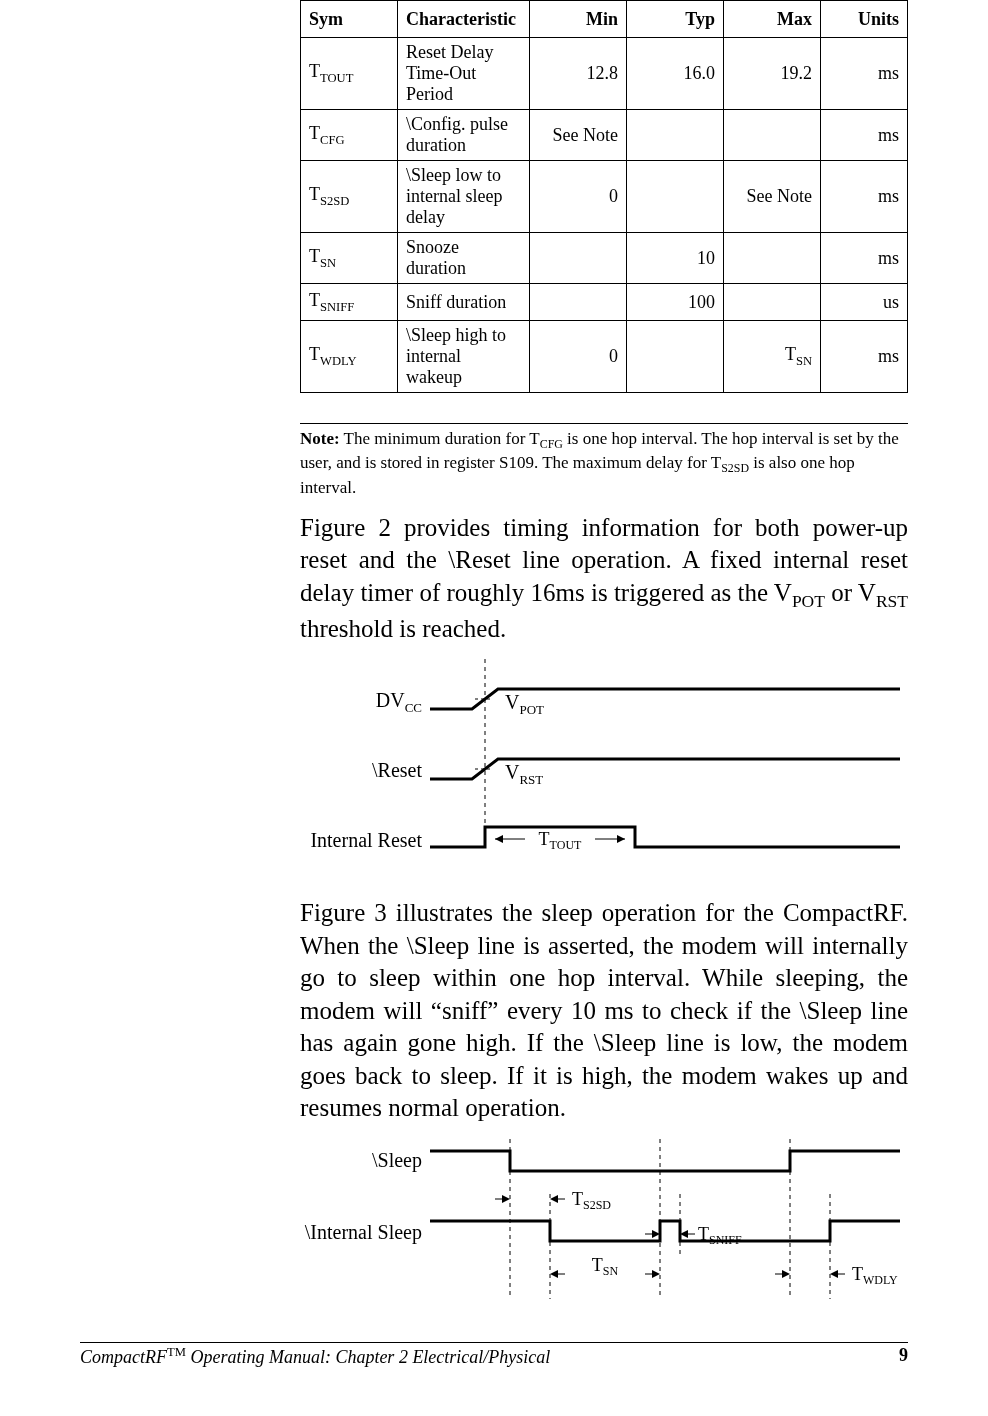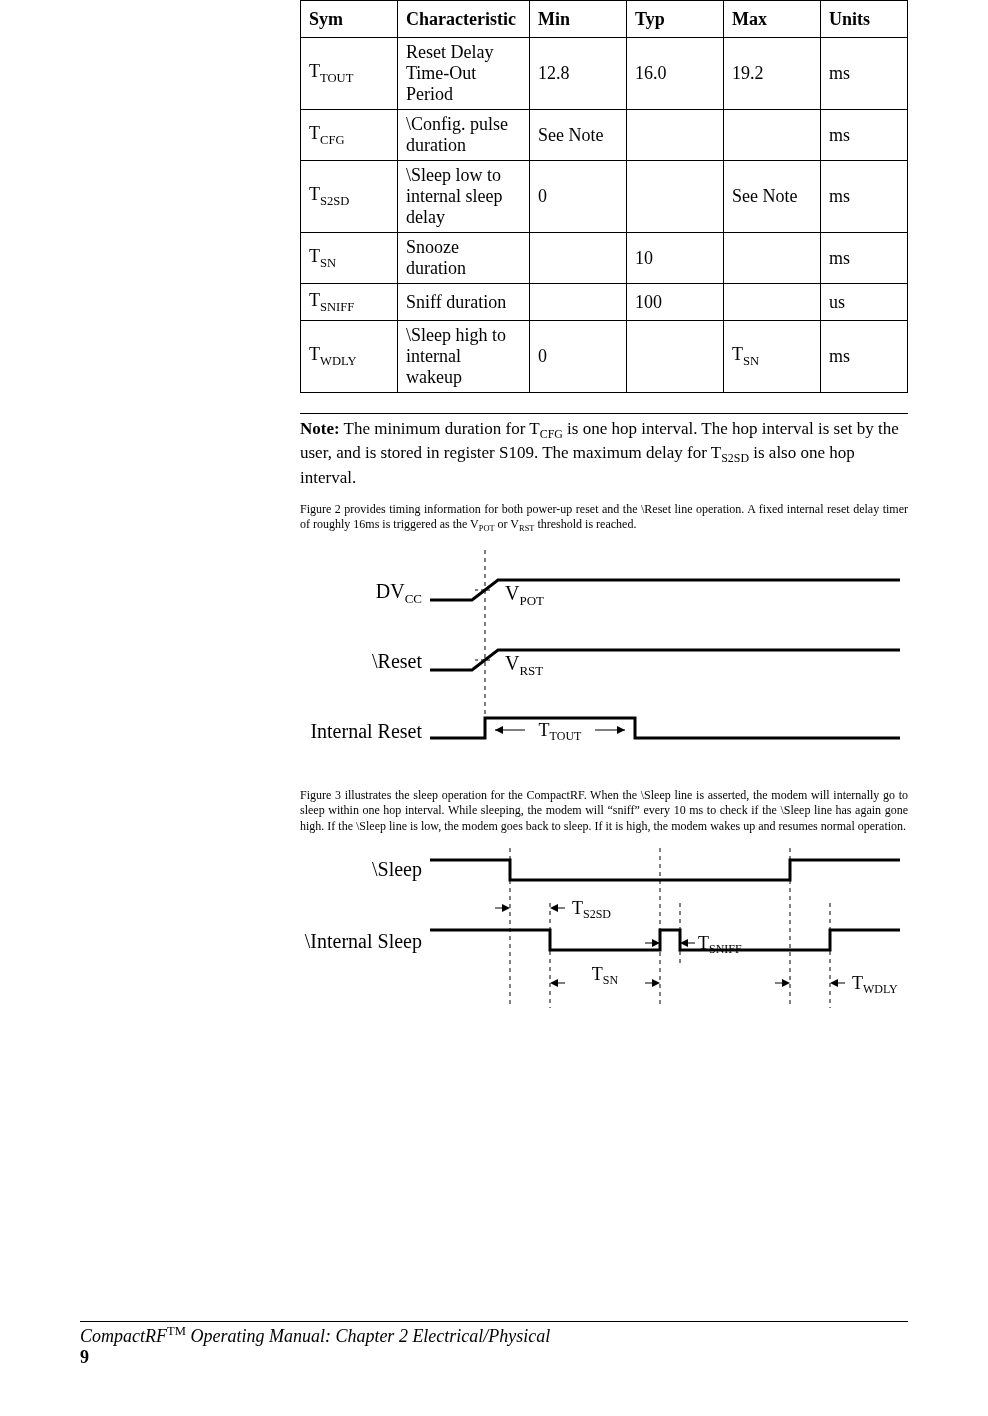--- a/index.html
+++ b/index.html
@@ -31,35 +31,35 @@
   table.ac th, table.ac td {
     border: 1px solid #000;
     padding: 4px 8px;
     vertical-align: middle;
     height: 28px;
   }
   table.ac th {
     text-align: left;
     font-weight: bold;
   }
-  table.ac th.center, table.ac td.center { text-align: left; }
+  table.ac th.center, table.ac td.center { text-align: right; }
   .sym-col { width: 80px; }
   .num-col { width: 80px; text-align: center; }
   .units-col { width: 70px; text-align: center; }
   sub { font-size: 0.7em; }
   sup { font-size: 0.7em; }
   .note {
     font-size: 17px;
     border-top: 1px solid #000;
-    margin-top: 20px;
+    margin-top: 30px;
     padding-top: 4px;
     line-height: 1.25;
   }
   .para {
-    font-size: 12px;
+    font-size: 25px;
     margin: 14px 0;
     line-height: 1.3;
     text-align: justify;
   }
   .figcap {
     font-size: 19px;
     font-weight: bold;
     margin: 14px 0 10px 0;
   }
   .diagram {
@@ -69,21 +69,20 @@
     position: absolute;
     left: 80px;
     right: 80px;
     bottom: 48px;
     border-top: 1px solid #000;
     padding-top: 2px;
     font-size: 18px;
     font-style: italic;
     display: flex;
     justify-content: space-between;
-    flex-direction: column;
   }
   .footer .pnum {
     font-style: normal;
     font-weight: bold;
   }
 </style>
 </head>
 <body>
 
 <div class="page">

